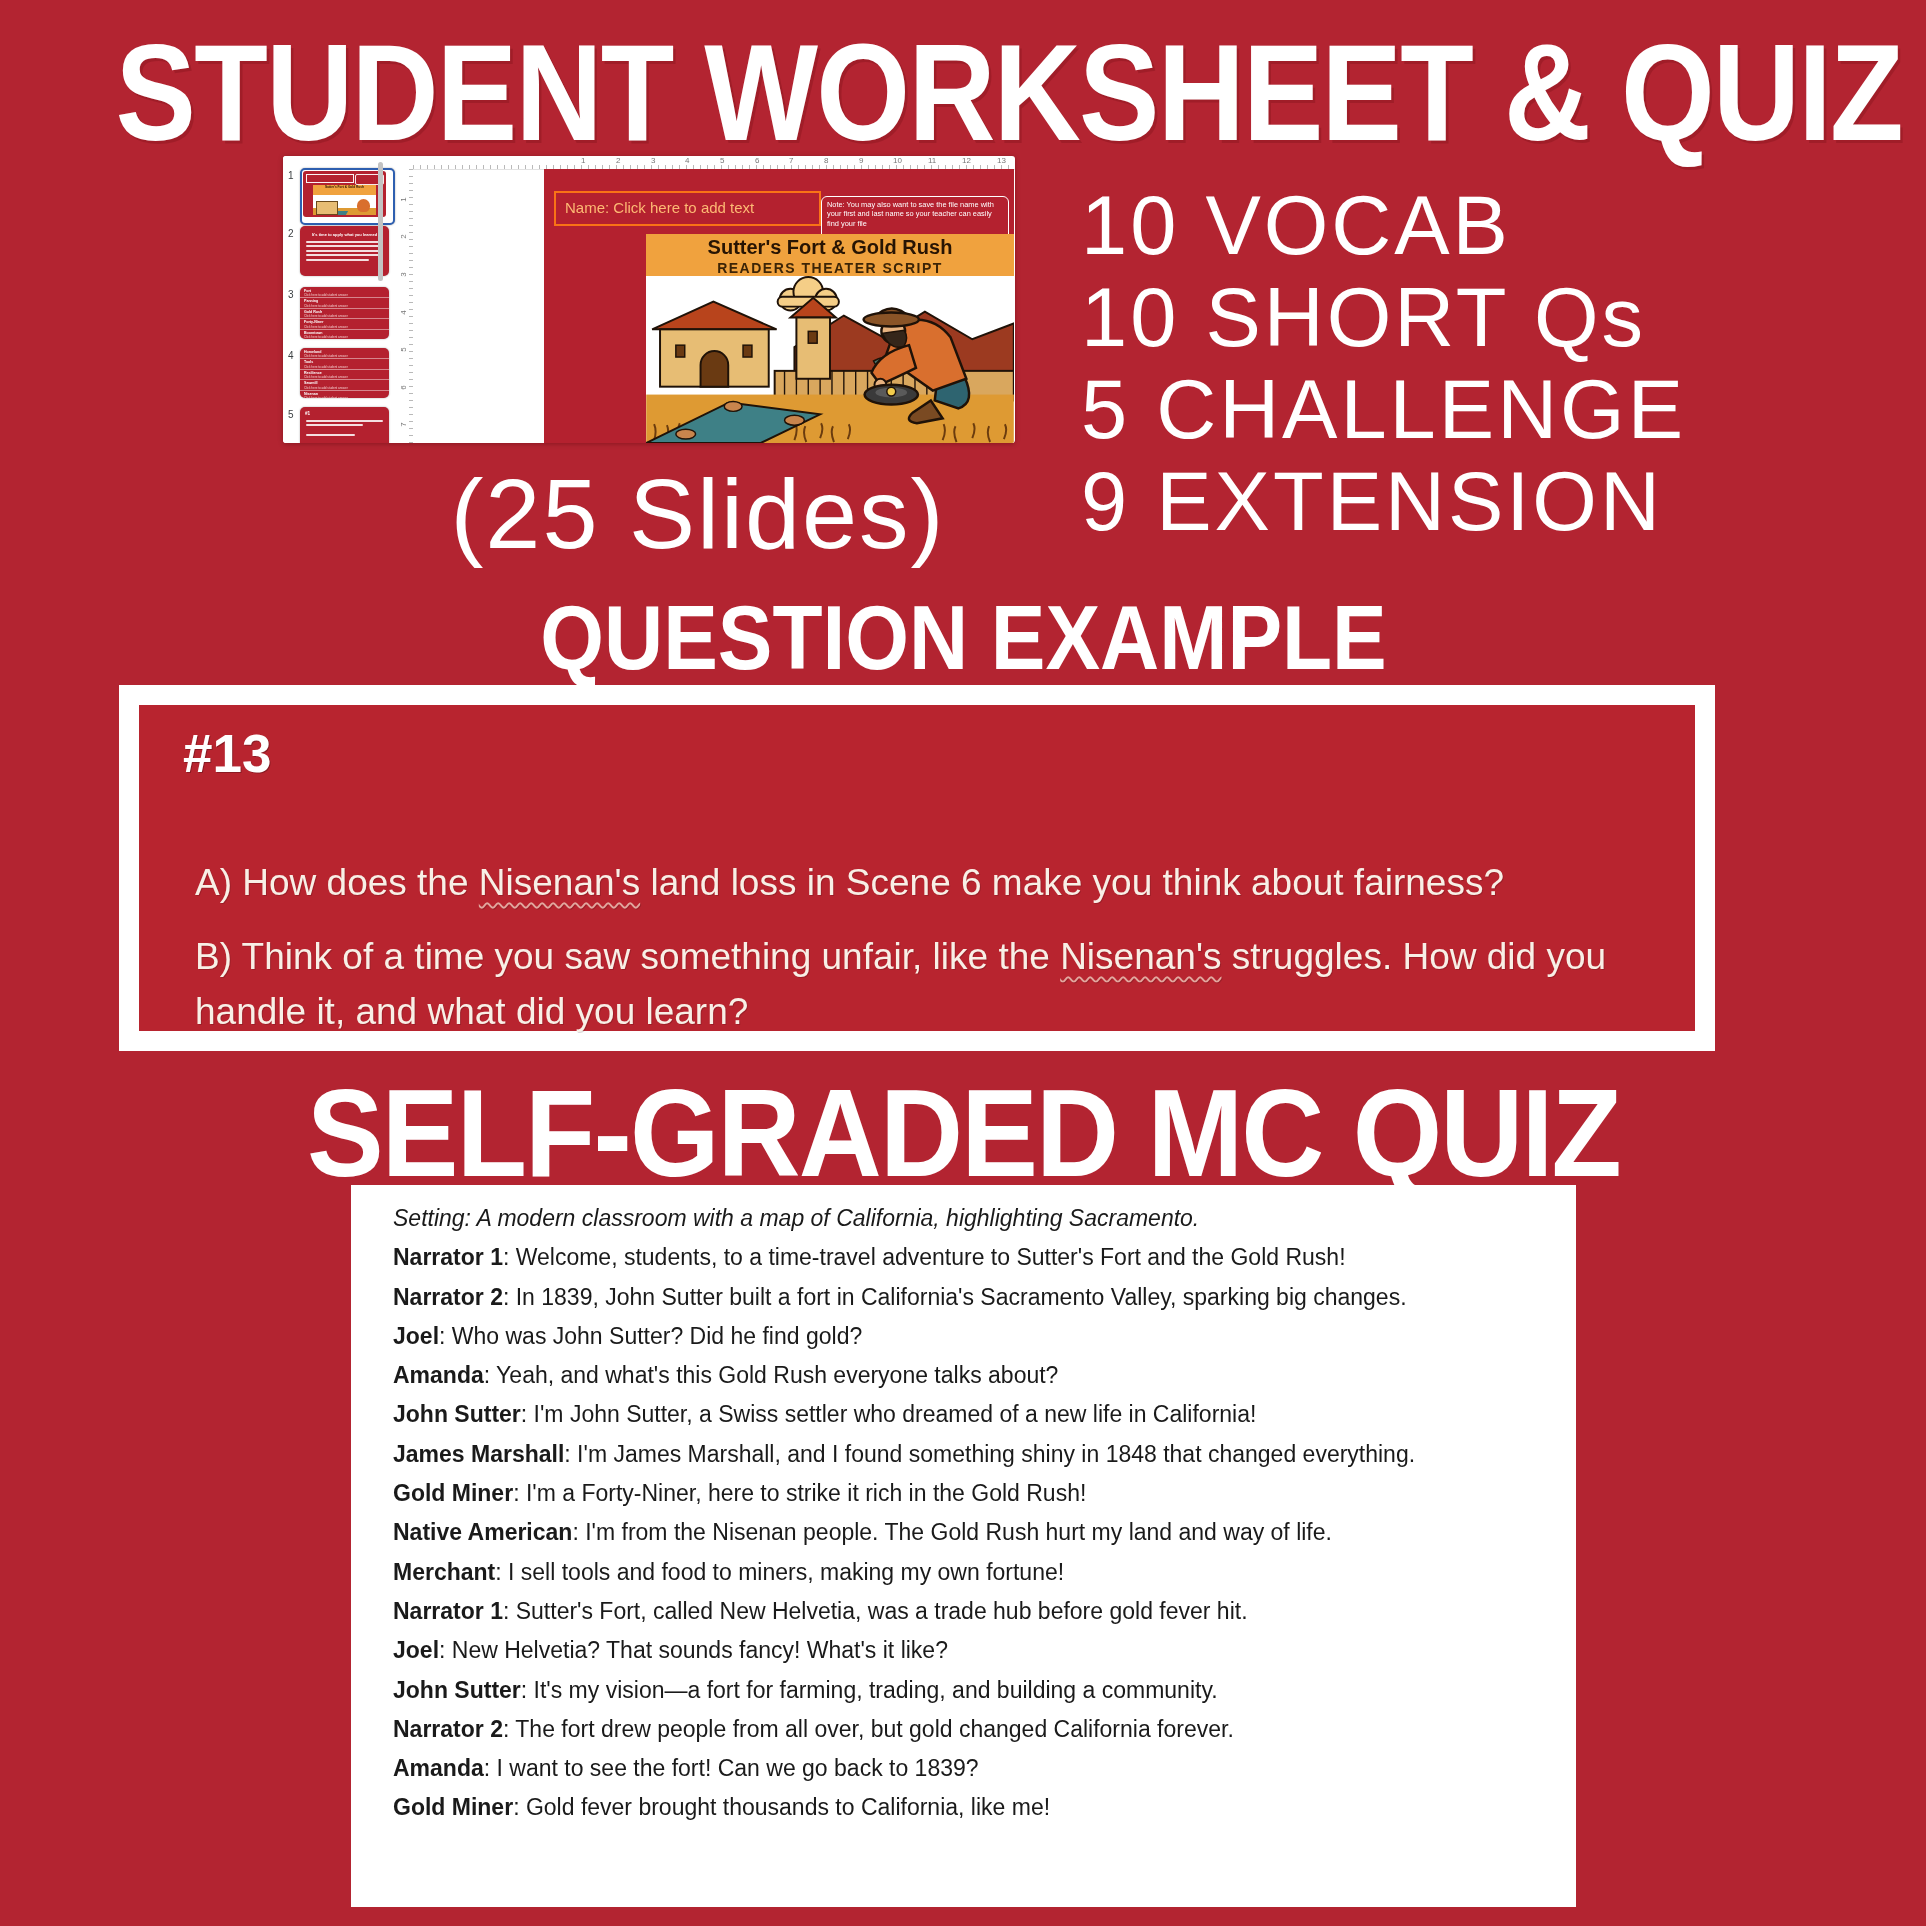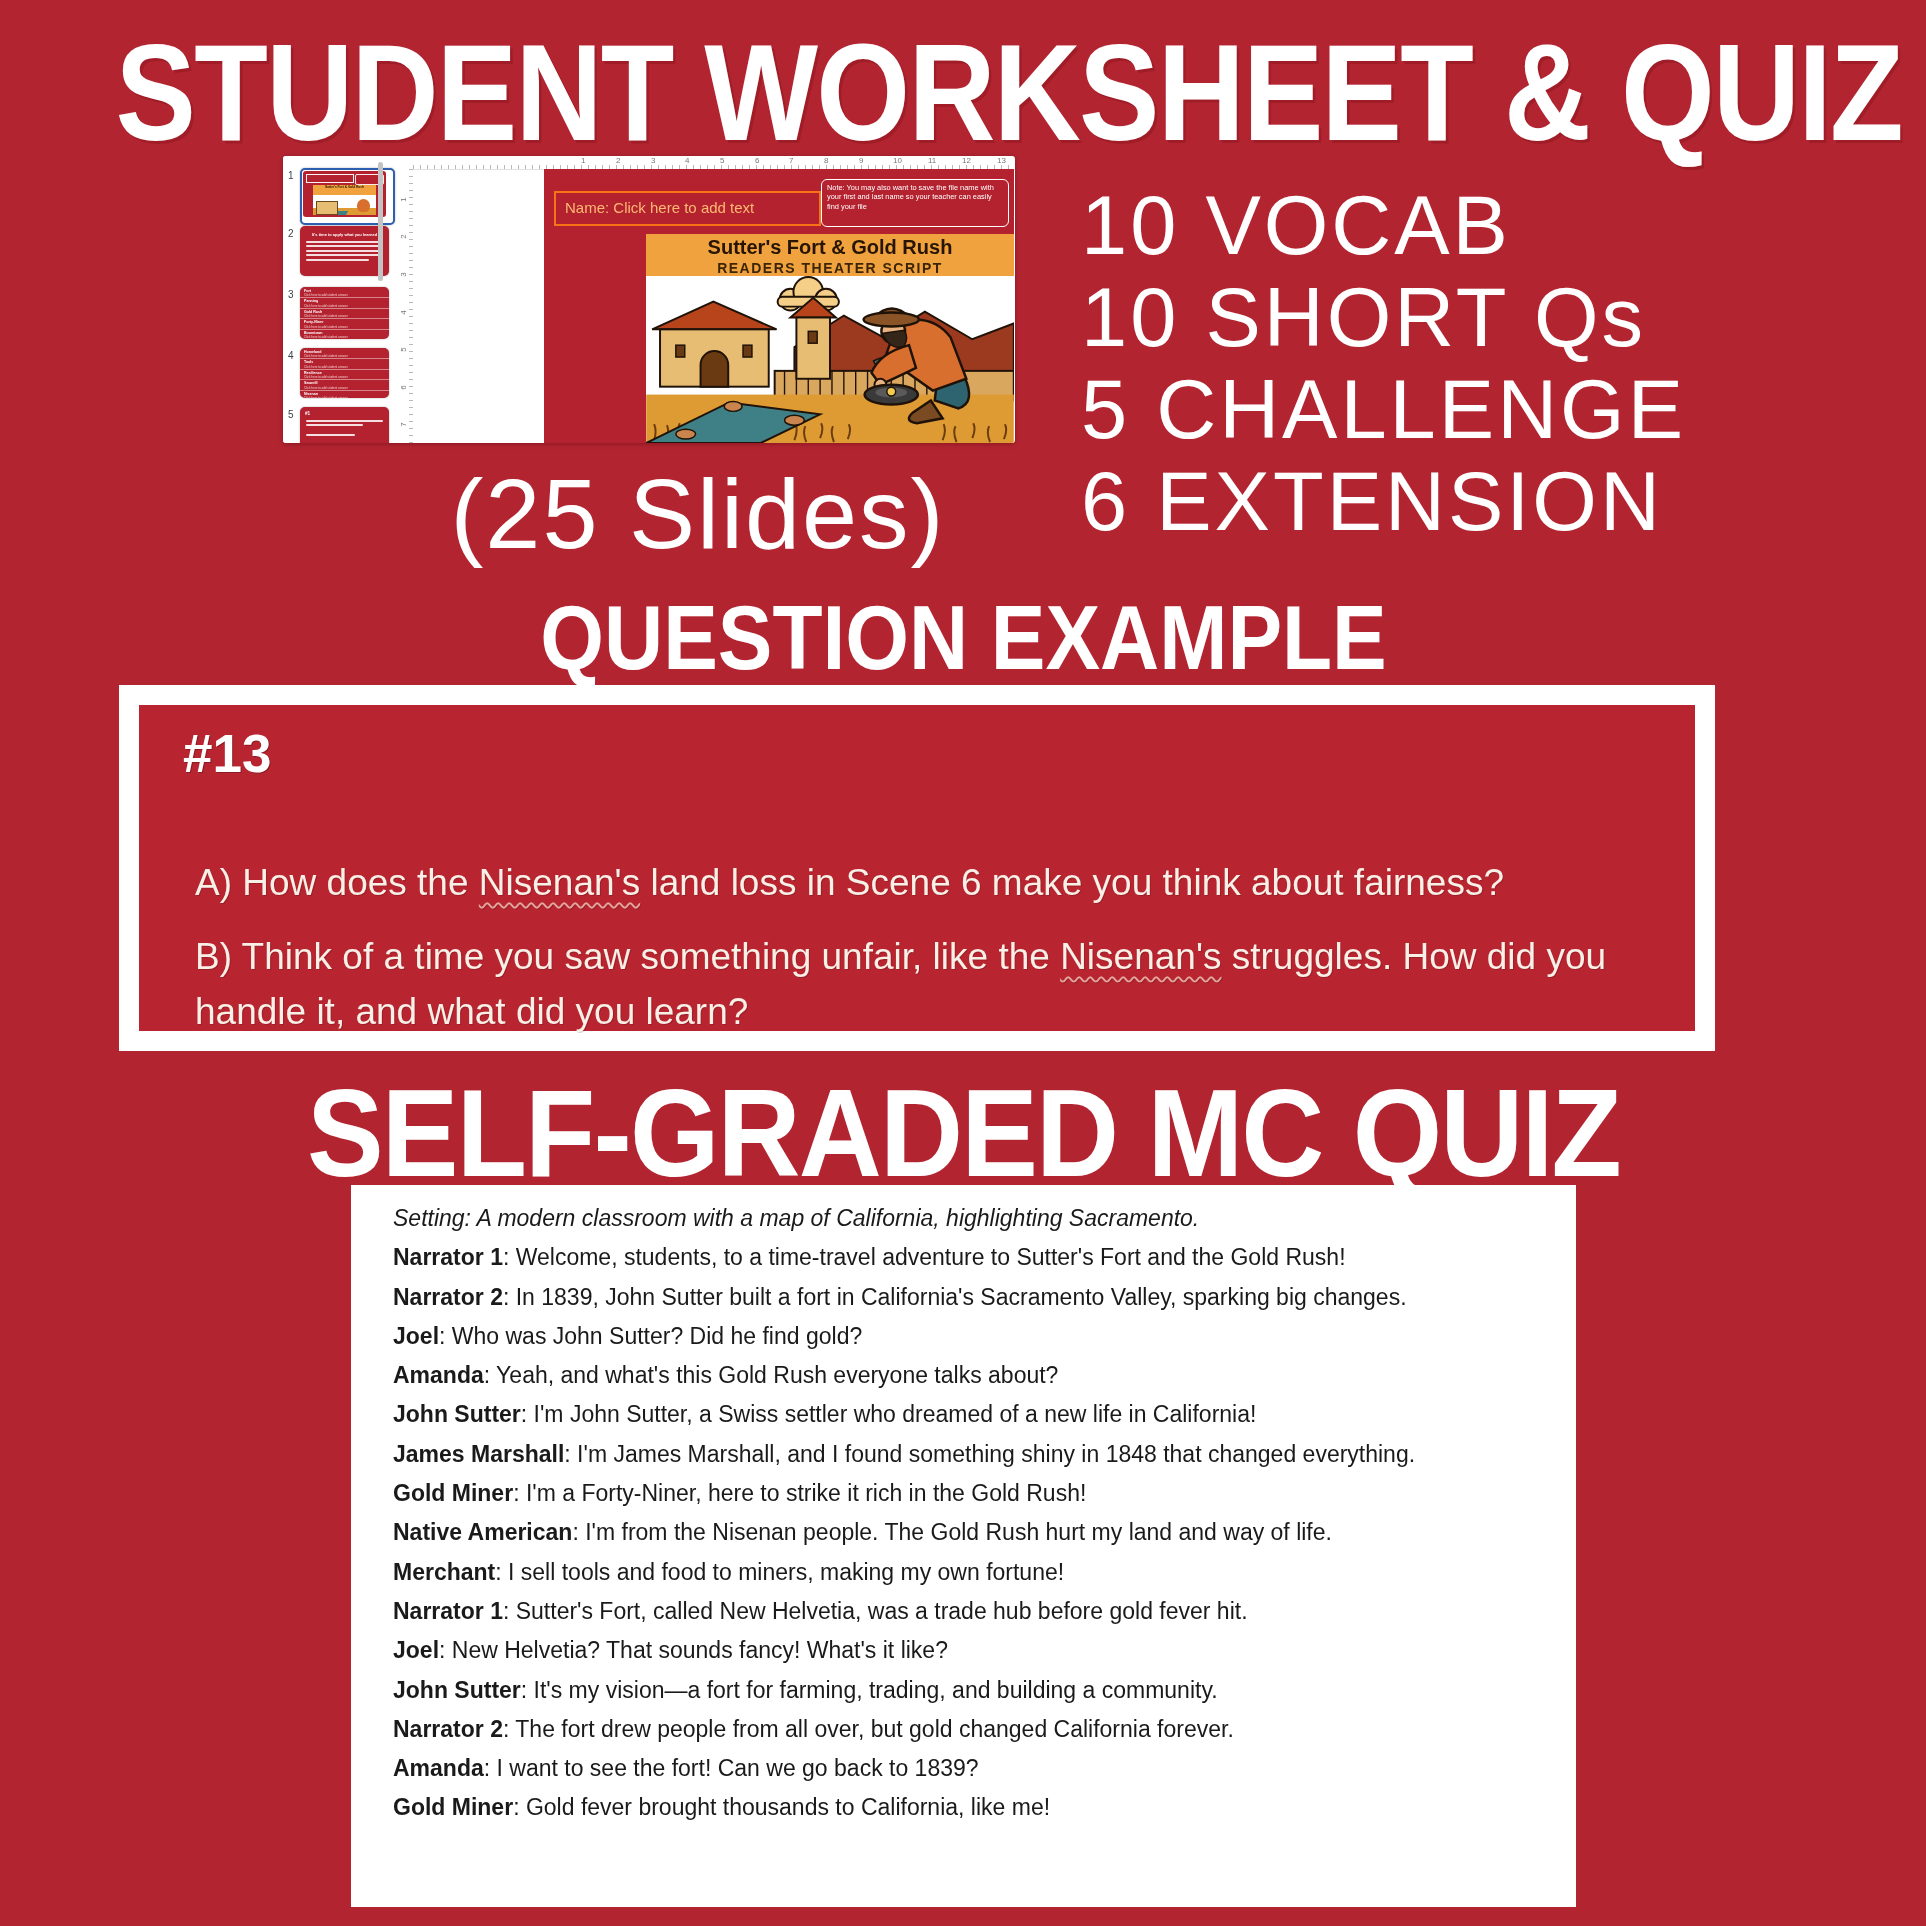--- a/index.html
+++ b/index.html
@@ -52,21 +52,21 @@
           background-size:100% 4px;background-repeat:no-repeat;background-position:left bottom;}
   .hr-num{position:absolute;top:0;font-size:8px;color:#777;}
   #vruler{left:118px;top:13px;width:12px;height:274px;
           background-image:repeating-linear-gradient(to bottom,#b9b9b9 0 1px,transparent 1px 7px);
           background-size:4px 100%;background-repeat:no-repeat;background-position:right top;}
   .vr-num{position:absolute;left:0;font-size:8px;color:#777;transform:rotate(-90deg);}
 
   #slide{left:261px;top:13px;width:470px;height:274px;background:#B4212F;overflow:hidden;}
   #name-box{left:10px;top:22px;width:254px;height:31px;border:2px solid #f97316;color:#fdba74;
             font-size:15px;line-height:29px;padding-left:9px;white-space:nowrap;overflow:hidden;}
-  #note-box{left:277px;top:10px;width:176px;height:40px;border:1px solid #fff;border-radius:6px;
+  #note-box{left:277px;top:27px;width:176px;height:40px;border:1px solid #fff;border-radius:6px;
             color:#fff;font-size:7.4px;line-height:9.4px;padding:3px 5px;}
   #banner{left:102px;top:65px;width:368px;height:42px;background:#F0A23E;text-align:center;overflow:hidden;}
   #banner-title{font-size:20px;font-weight:800;color:#271403;line-height:26px;white-space:nowrap;}
   #banner-sub{font-size:14px;font-weight:bold;color:#3c2406;letter-spacing:1.5px;}
   #illo{left:102px;top:107px;width:368px;height:167px;background:#fff;overflow:hidden;}
 
   
   #qe-panel{left:119px;top:685px;width:1596px;height:366px;background:#fff;}
   #qe-inner{position:absolute;left:20px;top:20px;right:20px;bottom:20px;background:#B8242F;
             color:#F8EFE6;padding:18px 44px;box-sizing:border-box;}
@@ -232,21 +232,21 @@
       </div>
     </div>
   </div>
 
   <div id="slides-caption" class="abs">(25 Slides)</div>
 
   <div id="features" class="abs">
       <div class="feature-line">10 VOCAB</div>
       <div class="feature-line">10 SHORT Qs</div>
       <div class="feature-line">5 CHALLENGE</div>
-      <div class="feature-line">6 EXTENSION</div>
+      <div class="feature-line">9 EXTENSION</div>
     </div>
 
   <div id="qe-heading" class="abs display">QUESTION EXAMPLE</div>
 
   <div id="qe-panel" class="abs">
     <div id="qe-inner">
       <div id="qe-number">#13</div>
       <p id="qe-a" class="qe-par"><span>A) How does the </span><span class="wavy">Nisenan's</span><span> land loss in Scene 6 make you think about fairness?</span></p>
       <p id="qe-b" class="qe-par"><span>B) Think of a time you saw something unfair, like the </span><span class="wavy">Nisenan's</span><span> struggles. How did you handle it, and what did you learn?</span></p>
     </div>

